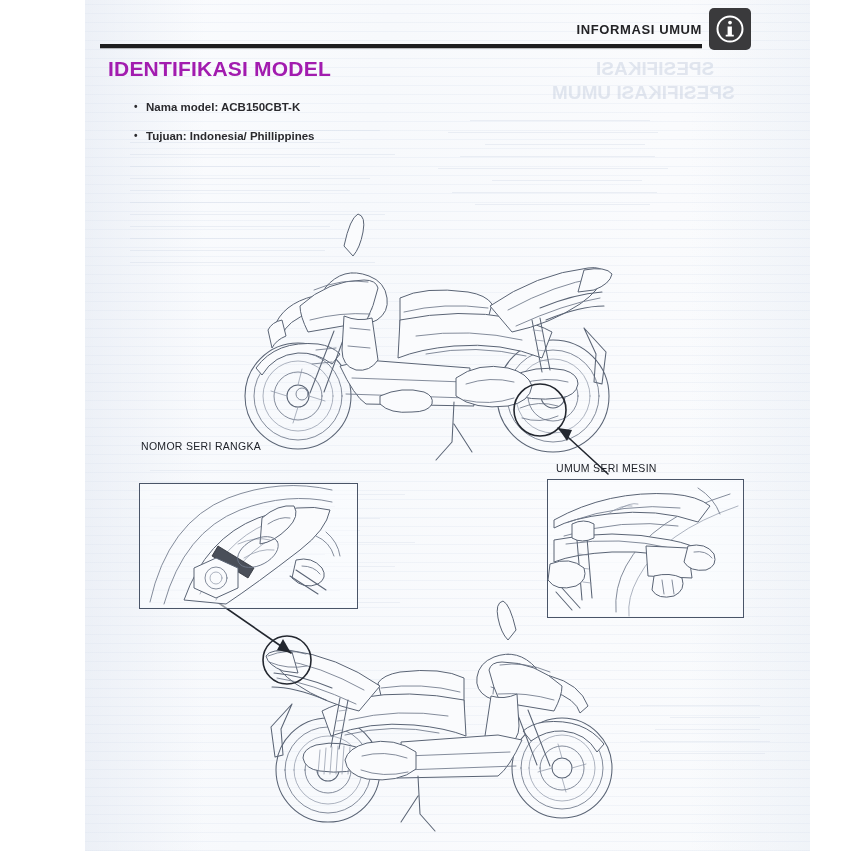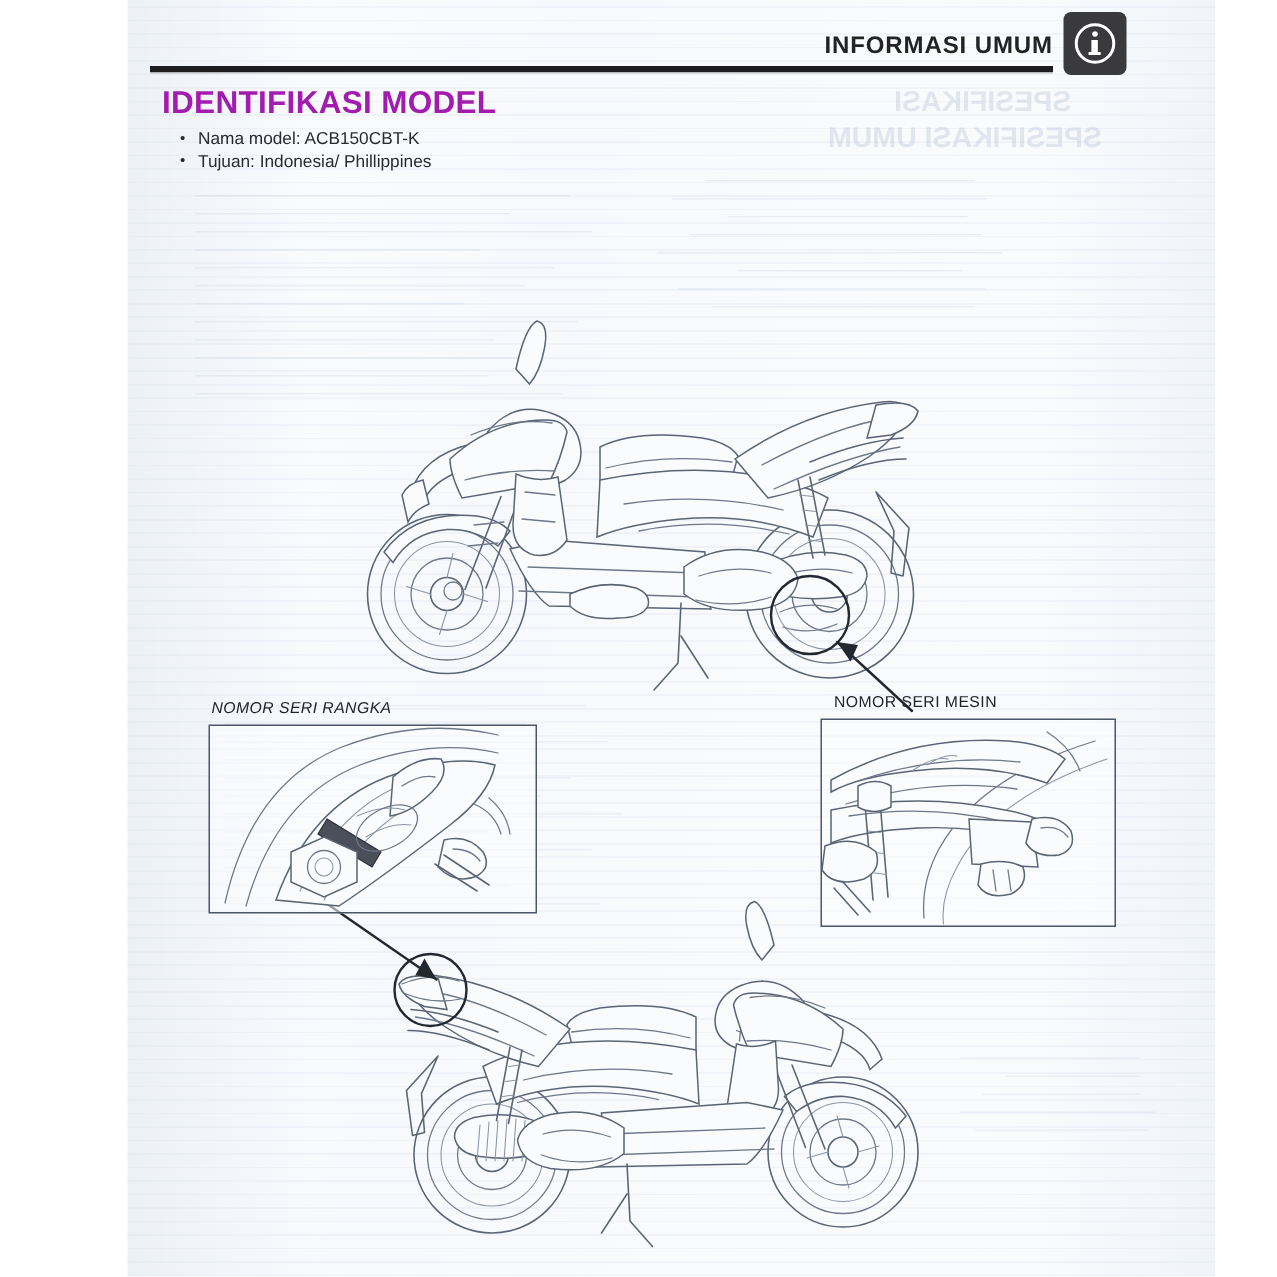--- a/index.html
+++ b/index.html
@@ -15,30 +15,30 @@
         background:linear-gradient(90deg,rgba(225,231,241,.55),rgba(255,255,255,0));}
   .scan-shade2{position:absolute;left:690px;top:0;width:120px;height:851px;
         background:linear-gradient(270deg,rgba(228,234,243,.40),rgba(255,255,255,0));}
   .scan-streaks{position:absolute;left:85px;top:0;width:725px;height:851px;
         background:repeating-linear-gradient(0deg,rgba(219,226,238,.30) 0px,rgba(219,226,238,.30) 1px,rgba(255,255,255,0) 1px,rgba(255,255,255,0) 9px);}
 
   
   .hdr-rule{position:absolute;left:100px;top:44px;width:602px;height:4px;background:#1d1d1f;}
   .hdr-rule:after{content:"";position:absolute;left:0;top:4px;width:602px;height:1px;background:rgba(0,0,0,.25);}
   .hdr-text{position:absolute;left:430px;top:22px;width:272px;text-align:right;
-        font-size:16px;font-weight:bold;letter-spacing:.6px;color:#232326;}
+        font-size:13px;font-weight:bold;letter-spacing:.6px;color:#232326;}
   .info-icon{position:absolute;left:709px;top:8px;width:42px;height:42px;border-radius:5px;
         background:#3a3a3c;display:flex;align-items:center;justify-content:center;}
   .info-icon svg{display:block;}
 
   
   .title{position:absolute;left:108px;top:57px;font-size:21px;font-weight:bold;
          letter-spacing:.2px;color:#a21caf;}
   .bullets{position:absolute;left:120px;top:86px;font-size:11.5px;color:#2a2a2e;line-height:15px;}
-  .bullets li{list-style:none;position:relative;margin:0;padding:0 0 0 12px;white-space:nowrap;}
+  .bullets li{list-style:none;position:relative;margin:14px;padding:0 0 0 12px;white-space:nowrap;font-weight:bold;}
   .bullets li:before{content:"\2022";position:absolute;left:0;top:-1px;font-size:10px;color:#2a2a2e;}
   .bullets ul{margin:0;padding:0;}
 
   
   .bleed{position:absolute;color:#b9c4d8;opacity:.38;transform:scaleX(-1);
          font-weight:bold;white-space:nowrap;pointer-events:none;}
   .bleed-rows{position:absolute;pointer-events:none;opacity:.33;}
   .bleed-rows div{height:1px;background:#ccd5e4;margin-bottom:11px;}
 
   
@@ -271,21 +271,21 @@
       <circle class="lnd" cx="333" cy="60" r="24" fill="none"></circle>
       <path class="ln2" d="M314 54 q19 -6 38 2 M313 66 q19 4 38 -4"></path>
     </g>
   </svg>
 
   <svg class="art" style="left:195px;top:586px;" width="130" height="90" viewBox="0 0 130 90">
     <path class="lnd" d="M2 2 L96 67"></path>
     <path d="M96 67 l-14 -3 l6 -11 z" fill="#23272f"></path>
   </svg>
 
-  <div class="clabel" style="left:141px;top:466px;font-style:italic;">NOMOR SERI RANGKA</div>
+  <div class="clabel" style="left:141px;top:440px;">NOMOR SERI RANGKA</div>
   <div class="cbox" style="left:139px;top:483px;width:217px;height:124px;">
     <svg class="art" style="left:0;top:0;" width="217" height="124" viewBox="0 0 217 124">
       <path class="ln2" d="M10 118 q18 -80 78 -104 q52 -20 104 -8"></path>
       <path class="ln2" d="M24 120 q20 -72 76 -94 q48 -18 92 -8"></path>
       <path class="fillpale" d="M44 116 q22 -62 74 -82 q42 -16 72 -8 q-4 20 -30 40 q-44 34 -74 54 z"></path>
       <path class="ln3" d="M60 110 q24 -52 66 -70 M76 116 q26 -48 64 -66"></path>
       <path class="fillpale" d="M122 34 q16 -14 32 -12 q6 10 -6 22 q-14 14 -28 16 z"></path>
       <path class="ln2" d="M128 40 q12 -8 22 -6"></path>
 
       <path class="filldark" d="M78 62 L114 84 L108 94 L72 72 z"></path>
@@ -297,21 +297,21 @@
       <path class="ln3" d="M98 60 q18 -8 32 -4 M104 74 q16 -10 30 -8"></path>
       <ellipse class="ln2" cx="118" cy="68" rx="22" ry="13" transform="rotate(-28 118 68)"></ellipse>
 
       <path class="fillpale" d="M156 76 q16 -4 26 8 q6 10 -4 16 q-14 6 -26 -6 z"></path>
       <path class="ln2" d="M162 82 q12 0 18 8"></path>
       <path class="ln" d="M150 92 l28 18 M156 86 l30 20"></path>
       <path class="ln2" d="M176 52 q14 6 18 20 M186 48 q12 10 14 24"></path>
     </svg>
   </div>
 
-  <div class="clabel" style="left:556px;top:462px;">NOMOR SERI MESIN</div>
+  <div class="clabel" style="left:556px;top:462px;">UMUM SERI MESIN</div>
   <div class="cbox" style="left:547px;top:479px;width:195px;height:137px;">
     <svg class="art" style="left:0;top:0;" width="195" height="137" viewBox="0 0 195 137">
 
       <path class="ln2" d="M182 14 q-78 24 -104 72 q-12 22 -10 46"></path>
       <path class="ln3" d="M190 26 q-76 26 -100 72 q-11 20 -9 38"></path>
 
       <path class="fillpale" d="M6 40 q54 -30 118 -26 q26 2 38 12 l-12 16 q-40 -14 -90 -8 q-36 4 -54 14 z"></path>
       <path class="ln2" d="M20 42 q56 -20 112 -14 M16 56 q58 -18 114 -10"></path>
 
       <path class="fillpale" d="M6 60 q58 -12 116 0 q22 4 32 12 l-8 12 q-34 -14 -82 -12 q-38 2 -58 10 z"></path>

